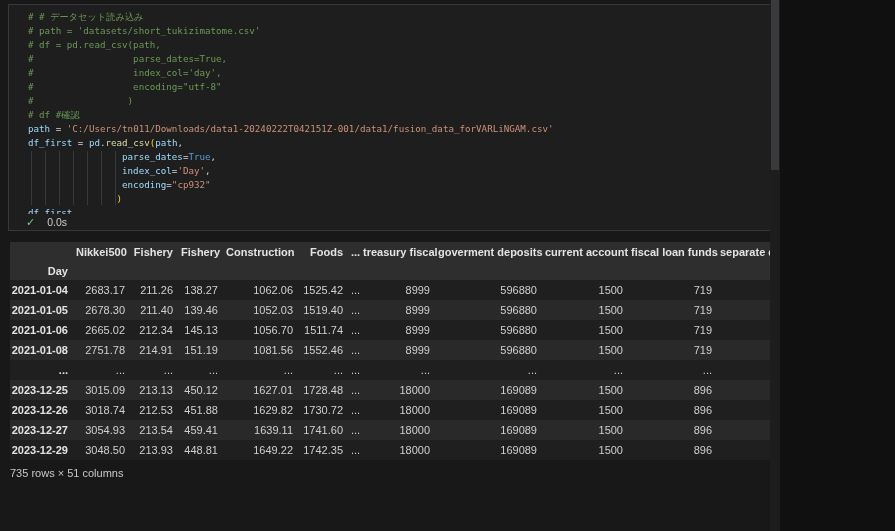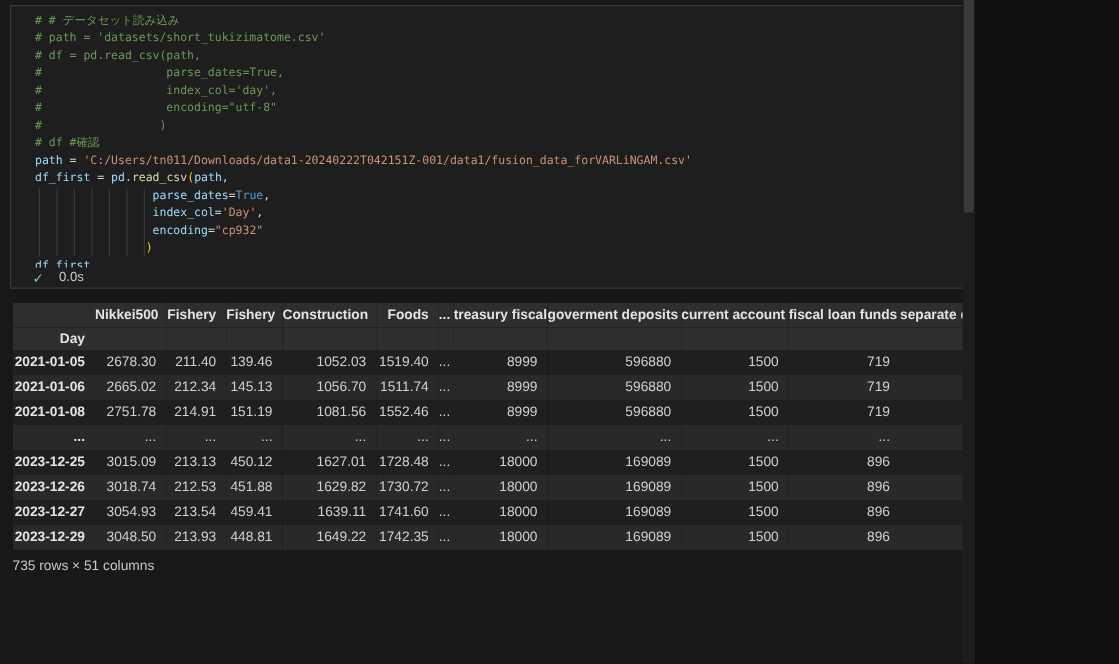--- a/index.html
+++ b/index.html
@@ -135,20 +135,34 @@
             <th></th>
             <th></th>
             <th></th>
             <th></th>
             <th></th>
             <th></th>
           </tr>
         </thead>
         <tbody>
           <tr>
+            <th>2021-01-04</th>
+            <td>2683.17</td>
+            <td>211.26</td>
+            <td>138.27</td>
+            <td>1062.06</td>
+            <td>1525.42</td>
+            <td>...</td>
+            <td>8999</td>
+            <td>596880</td>
+            <td>1500</td>
+            <td>719</td>
+            <td>1684</td>
+          </tr>
+          <tr>
             <th>2021-01-05</th>
             <td>2678.30</td>
             <td>211.40</td>
             <td>139.46</td>
             <td>1052.03</td>
             <td>1519.40</td>
             <td>...</td>
             <td>8999</td>
             <td>596880</td>
             <td>1500</td>

